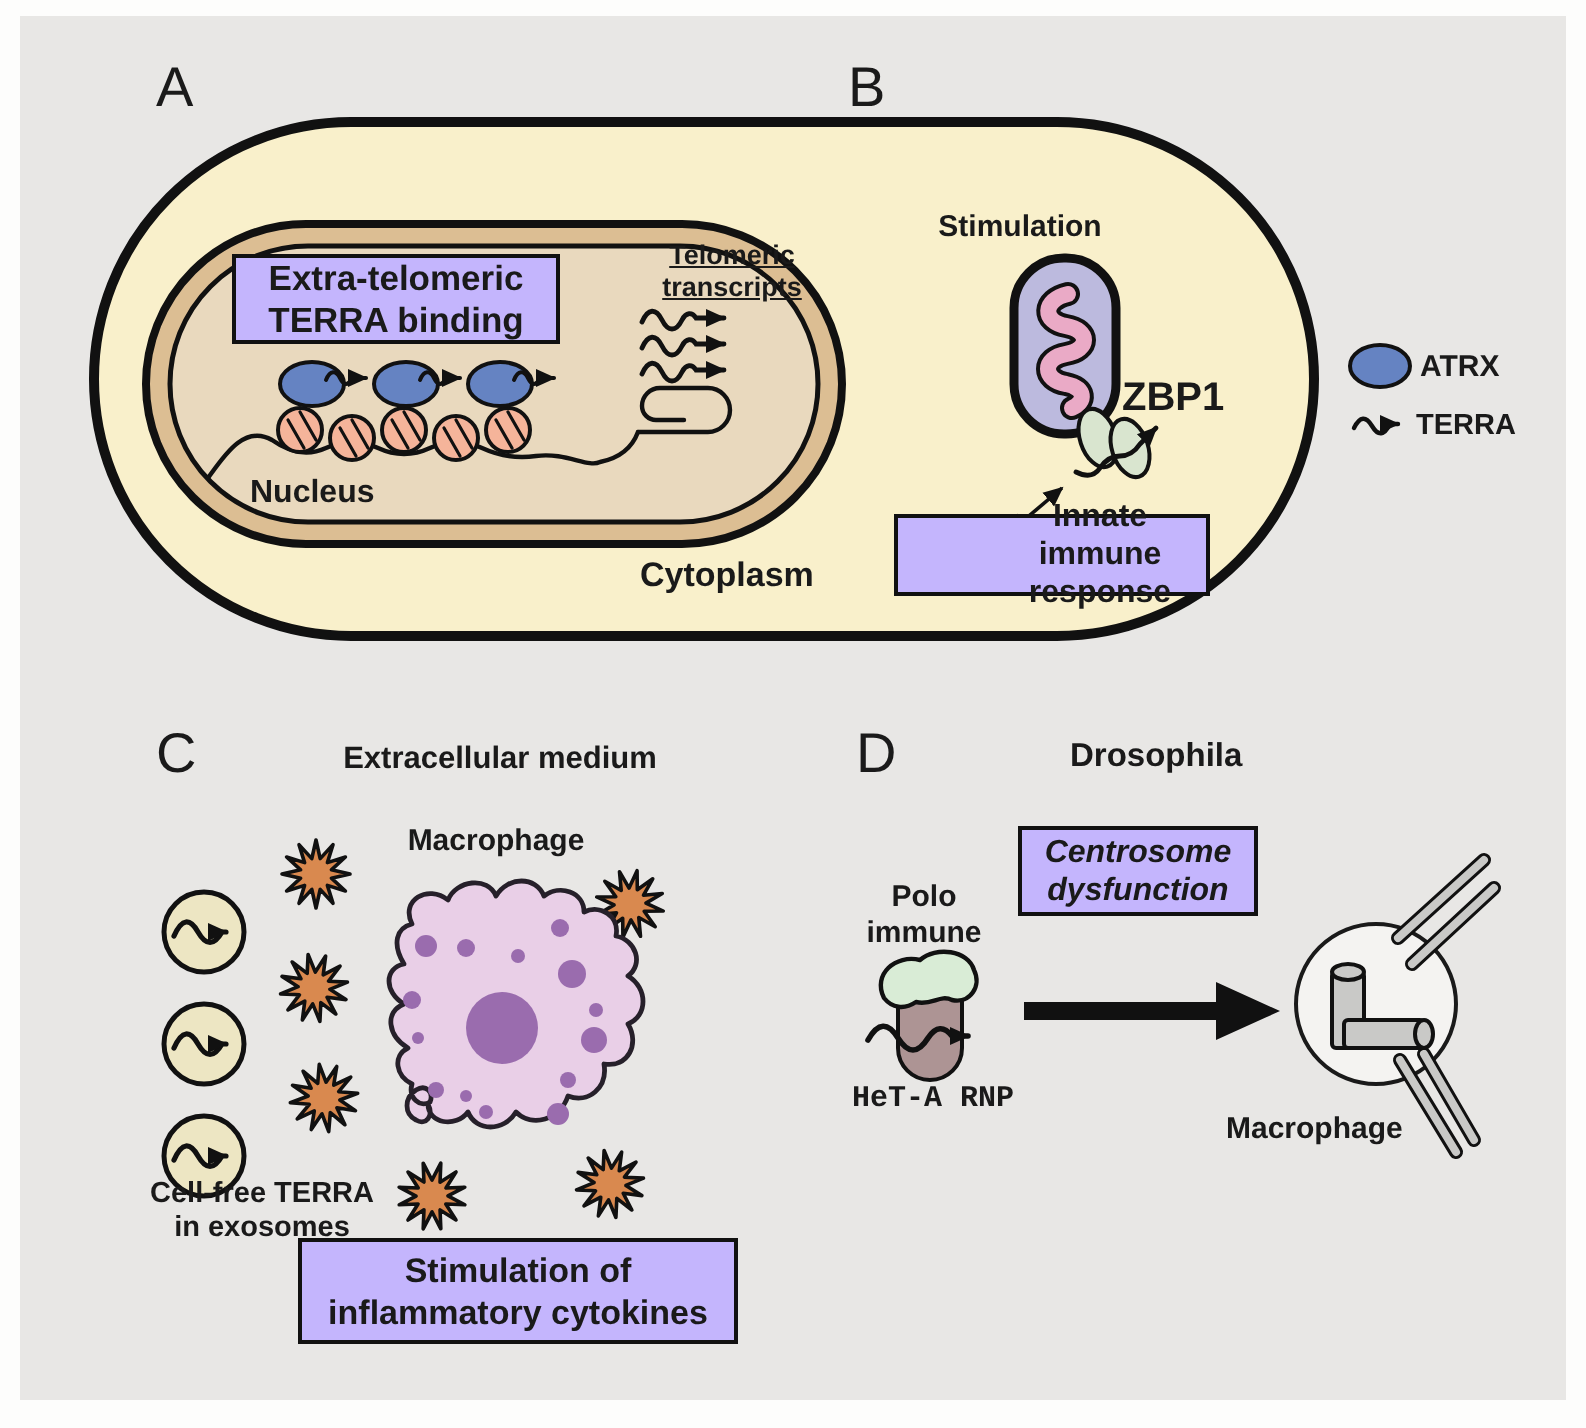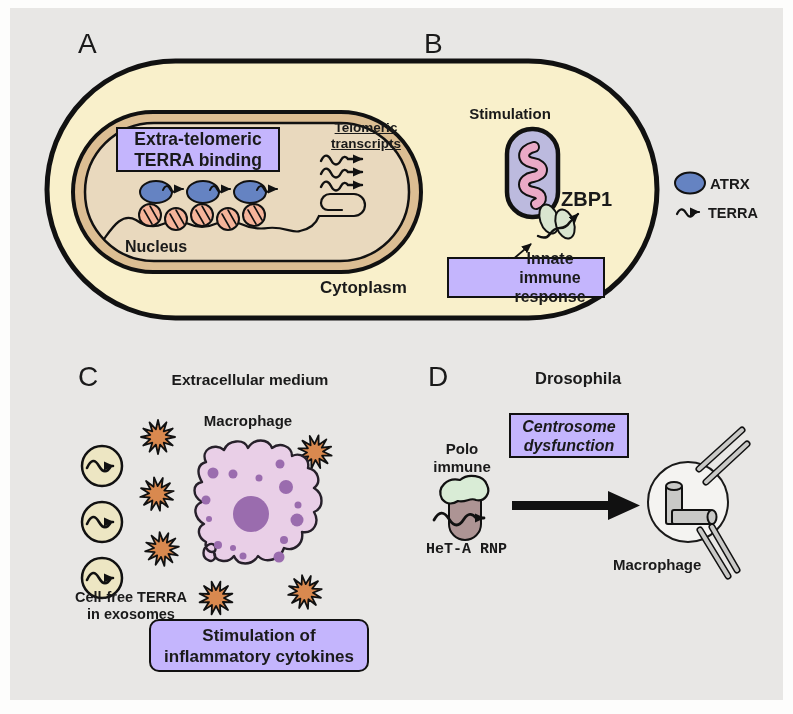--- a/index.html
+++ b/index.html
@@ -196,21 +196,21 @@
 
 <div class="lbl" style="left:710px;top:175px;font-size:15px;">ATRX</div>
 <div class="lbl" style="left:708px;top:205px;font-size:14.5px;">TERRA</div>
 
 <div class="lbl wrap" style="left:155px;top:371px;width:190px;font-size:15.5px;">Extracellular medium</div>
 
 <div class="lbl wrap" style="left:188px;top:412px;width:120px;font-size:15px;">Macrophage</div>
 
 <div class="lbl wrap" style="left:70px;top:589px;width:122px;font-size:14.5px;line-height:17px;">Cell-free TERRA in exosomes</div>
 
-<div class="box" style="left:149px;top:619px;width:220px;height:53px;font-size:17px;line-height:21px;border-radius:10px;">Stimulation of inflammatory cytokines</div>
+<div class="box" style="left:149px;top:619px;width:220px;height:53px;font-size:17px;line-height:21px;">Stimulation of inflammatory cytokines</div>
 
 <div class="lbl italic" style="left:516px;top:369px;font-size:16.5px;">Drosophila</div>
 
 <div class="lbl wrap" style="left:430px;top:440px;width:64px;font-size:15px;line-height:18px;">Polo immune</div>
 
 <div class="box" style="left:509px;top:413px;width:120px;height:45px;font-size:16px;line-height:19px;font-style:italic;">Centrosome dysfunction</div>
 
 <div class="lbl wrap" style="left:424px;top:541px;width:85px;font-size:15px;font-family:Liberation Mono, monospace;">HeT-A RNP</div>
 
 <div class="lbl" style="left:613px;top:556px;font-size:15px;">Macrophage</div>

